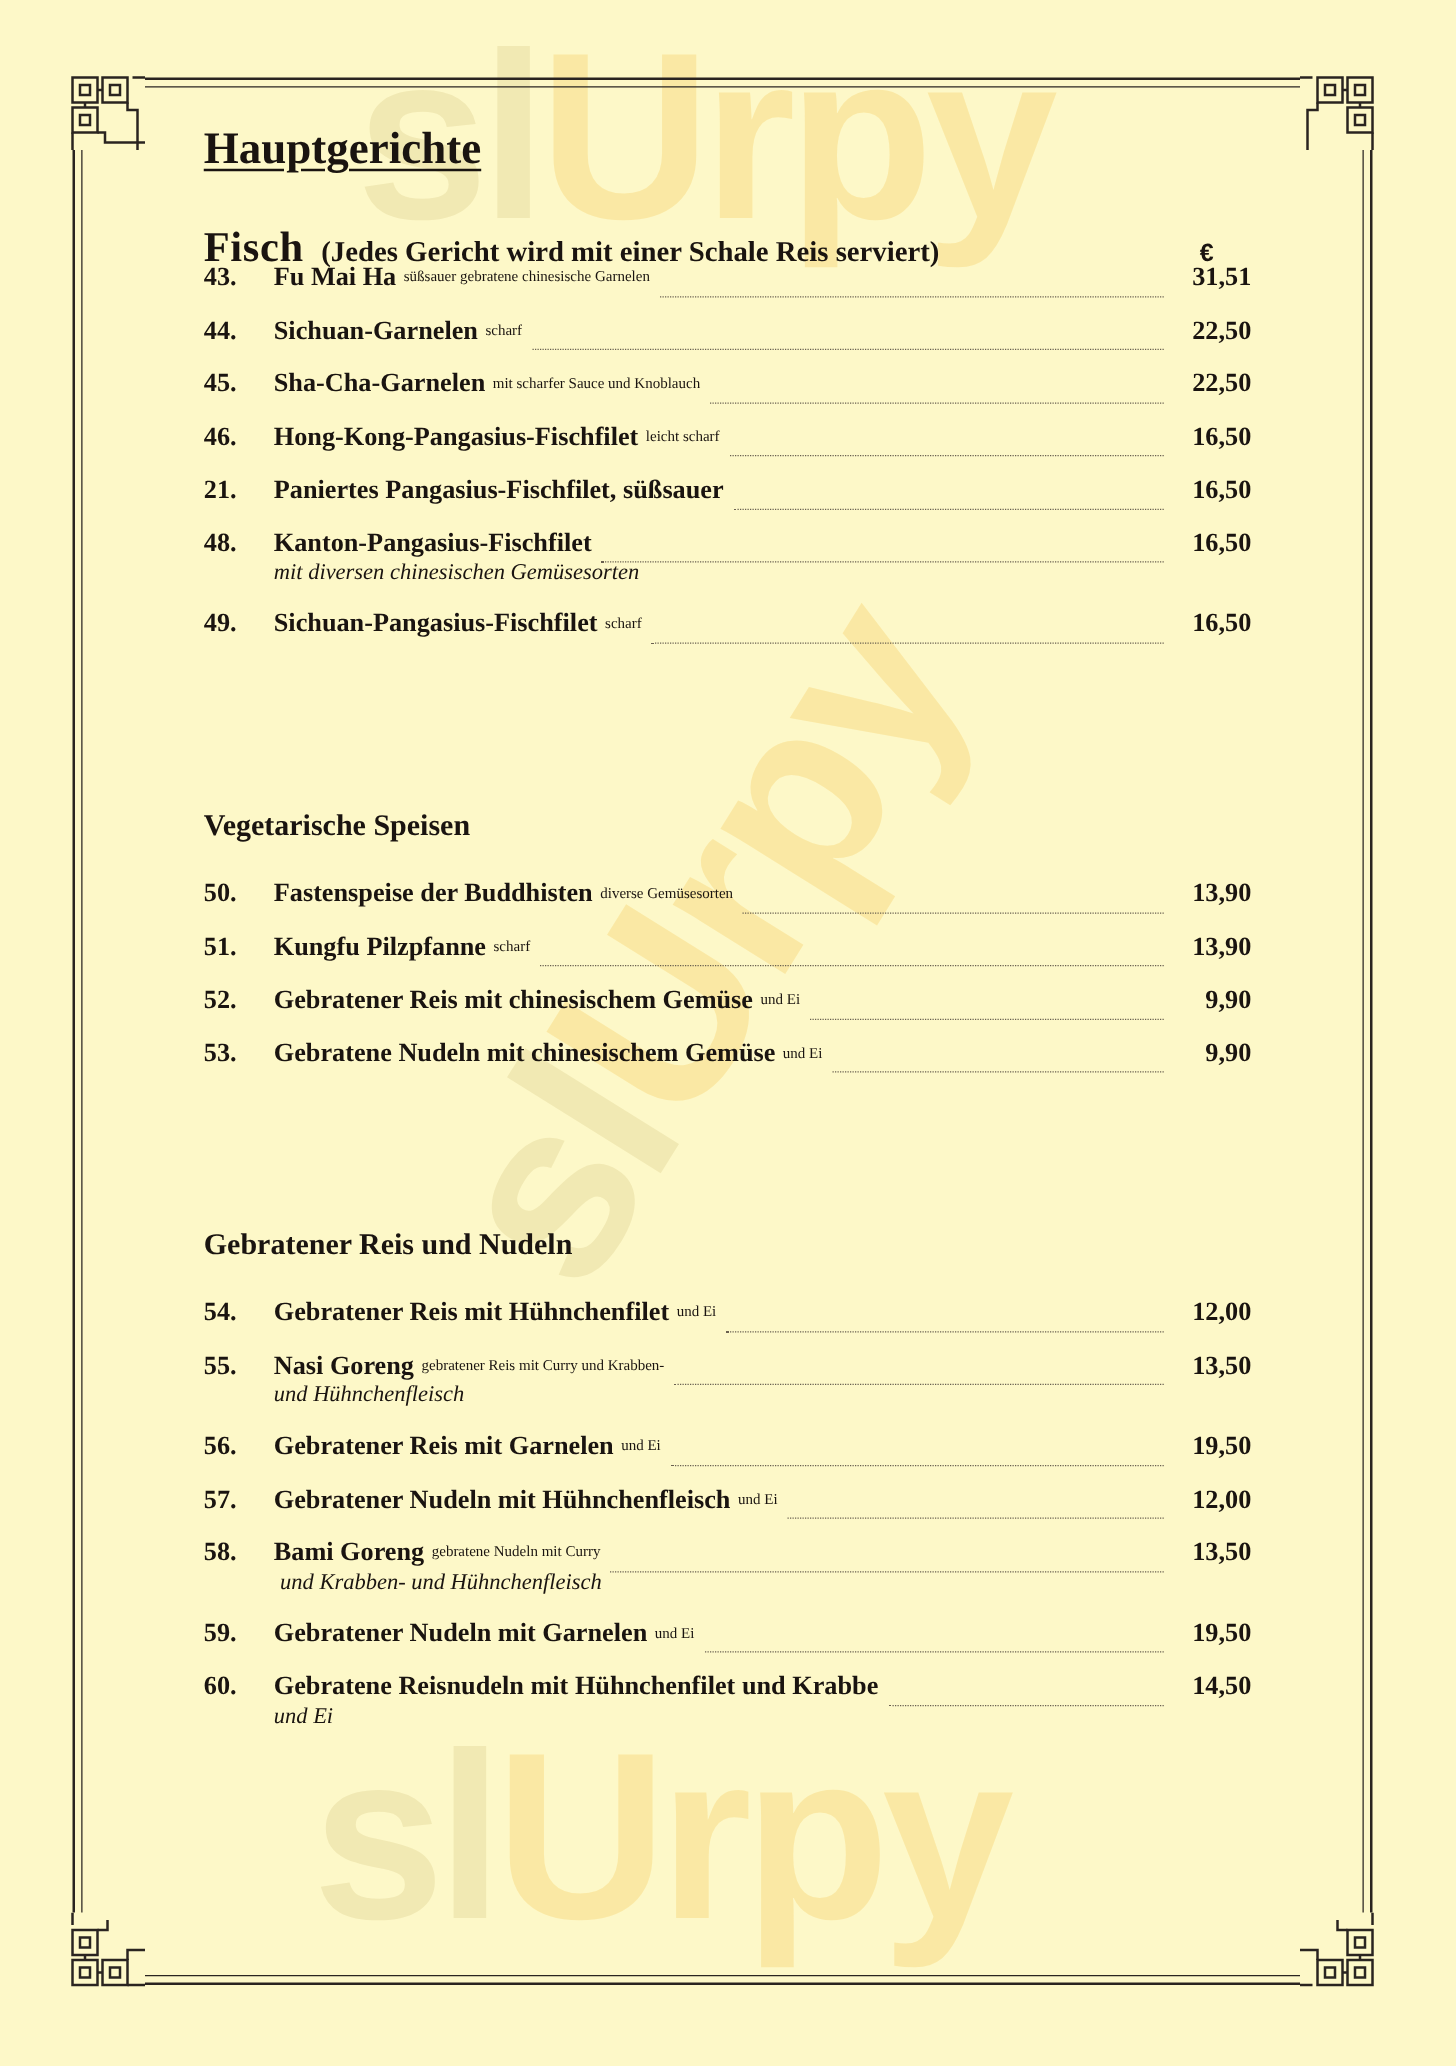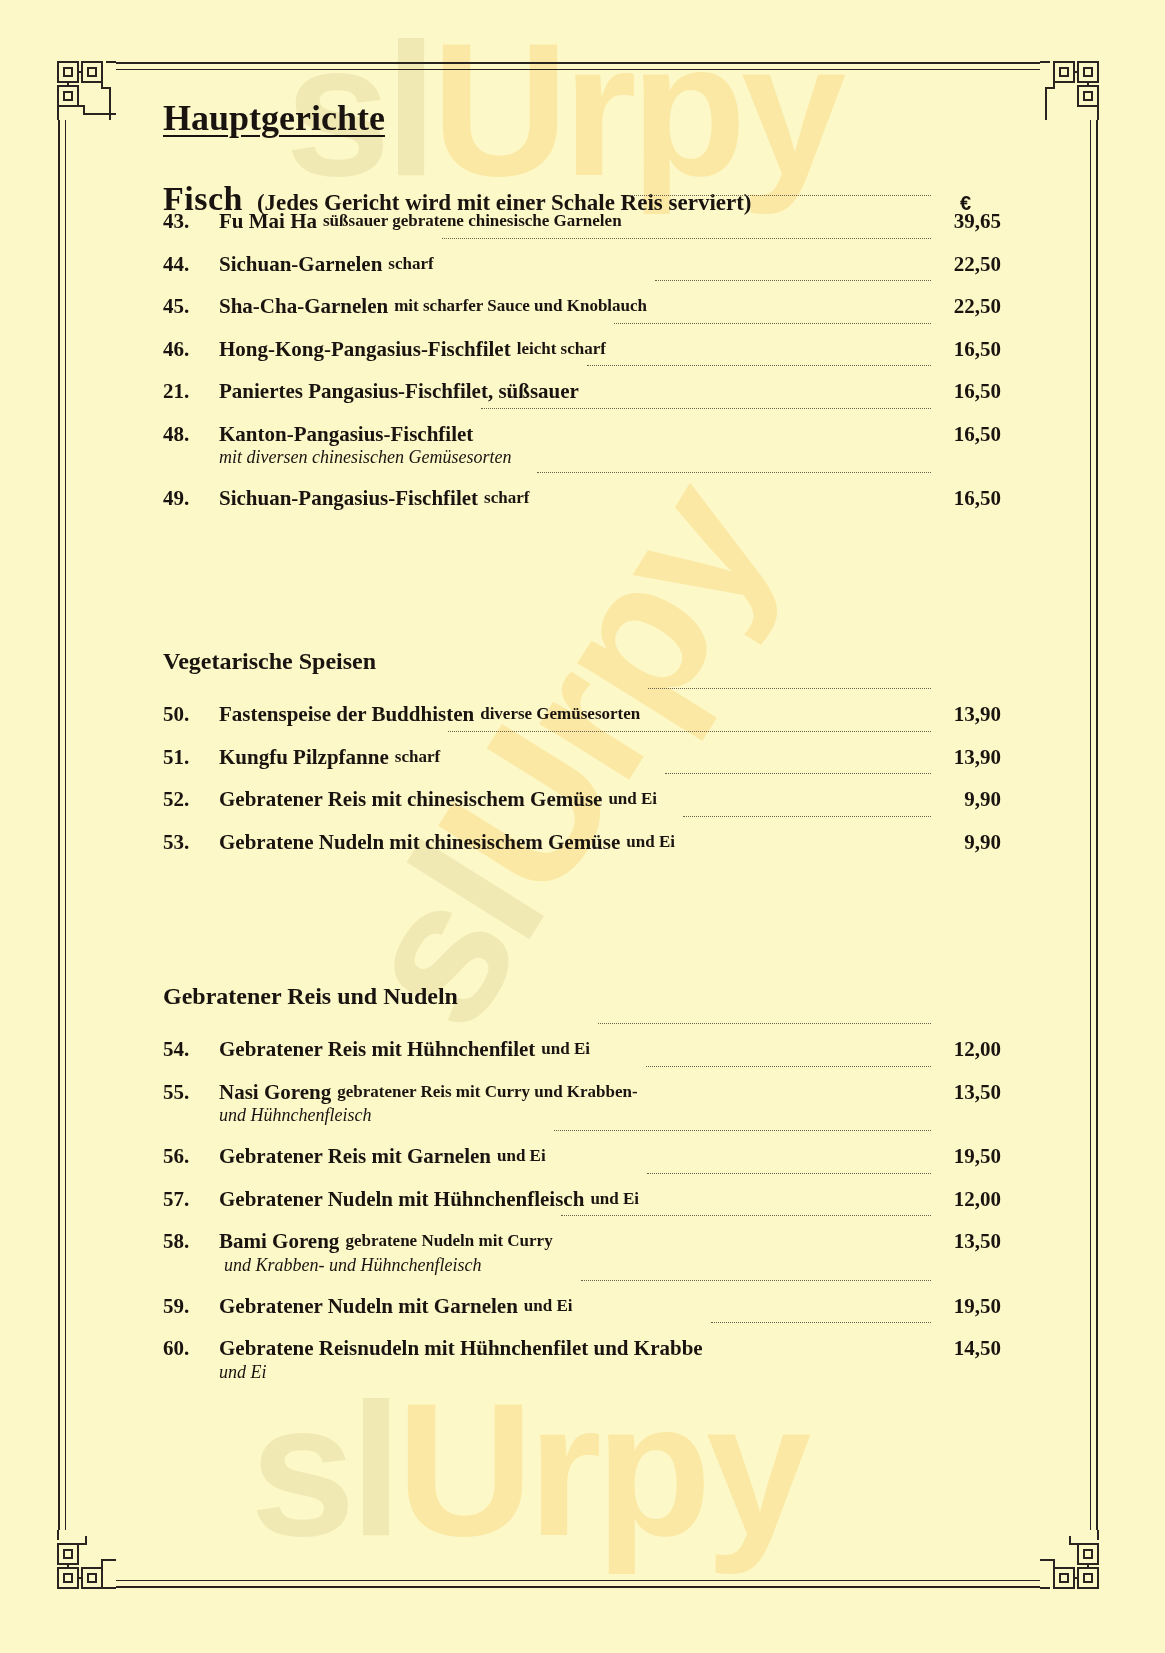--- a/index.html
+++ b/index.html
@@ -33,25 +33,25 @@
     .content { position:absolute; left:163px; top:88px; width:838px; }
     .page-title {
       font-size:36px; font-weight:bold; text-decoration:underline; text-decoration-thickness:2px;
       text-underline-offset:5px; margin:0; height:60px; line-height:60px;
     }
     .fisch-head { margin-top:8px; height:44px; display:flex; align-items:baseline; }
     .fisch-head .big { font-size:34px; font-weight:bold; letter-spacing:0.5px;margin-top:24px; }
     .fisch-head .note { font-size:23px; font-weight:bold; margin-left:14px; }
     .fisch-head .euro { margin-left:auto; margin-right:30px; font-family:"Liberation Sans", sans-serif; font-weight:bold; font-size:20px; }
 
-    .item { display:flex; align-items:flex-start; height:42.5px; font-size:21px; line-height:42.5px; }
+    .item { display:flex; align-items:flex-end; height:42.5px; font-size:21px; line-height:42.5px; }
     .item.two { height:auto; flex-wrap:wrap; }
     .num { width:56px; font-weight:bold; flex:none; }
     .name { font-weight:bold; white-space:nowrap; }
-    .desc { font-size:17px; font-weight:bold; margin-left:6px; white-space:nowrap; }
+    .desc { font-size:12px; font-weight:normal; margin-left:6px; white-space:nowrap; }
     .dots { flex:1; border-bottom:1.6px dotted #6a6050; margin:0 14px 0 8px; position:relative; top:-5px; min-width:20px; }
     .price { font-weight:bold; width:56px; text-align:right; flex:none; }
     .sub { width:100%; padding-left:56px; font-size:18px; line-height:20px; margin-top:-8px; margin-bottom:10px; box-sizing:border-box;font-style:italic; }
     .sub.indent { padding-left:61px; }
 
     .sec-veg { position:absolute; top:545px; left:0; width:838px; }
     .sec-rice { position:absolute; top:880px; left:0; width:838px; }
     .sec-title-big { font-size:24px; font-weight:bold; height:56px; line-height:56px; margin:0 0 4px 0; }
   </style>
 </head>
@@ -117,21 +117,21 @@
       <span class="big">Fisch</span>
       <span class="note">(Jedes Gericht wird mit einer Schale Reis serviert)</span>
       <span class="euro">€</span>
     </div>
 
     <div class="item">
       <span class="num">43.</span>
       <span class="name">Fu Mai Ha</span>
       <span class="desc">süßsauer gebratene chinesische Garnelen</span>
       <span class="dots"></span>
-      <span class="price">39,65</span>
+      <span class="price">31,51</span>
     </div>
     <div class="item">
       <span class="num">44.</span>
       <span class="name">Sichuan-Garnelen</span>
       <span class="desc">scharf</span>
       <span class="dots"></span>
       <span class="price">22,50</span>
     </div>
     <div class="item">
       <span class="num">45.</span>

